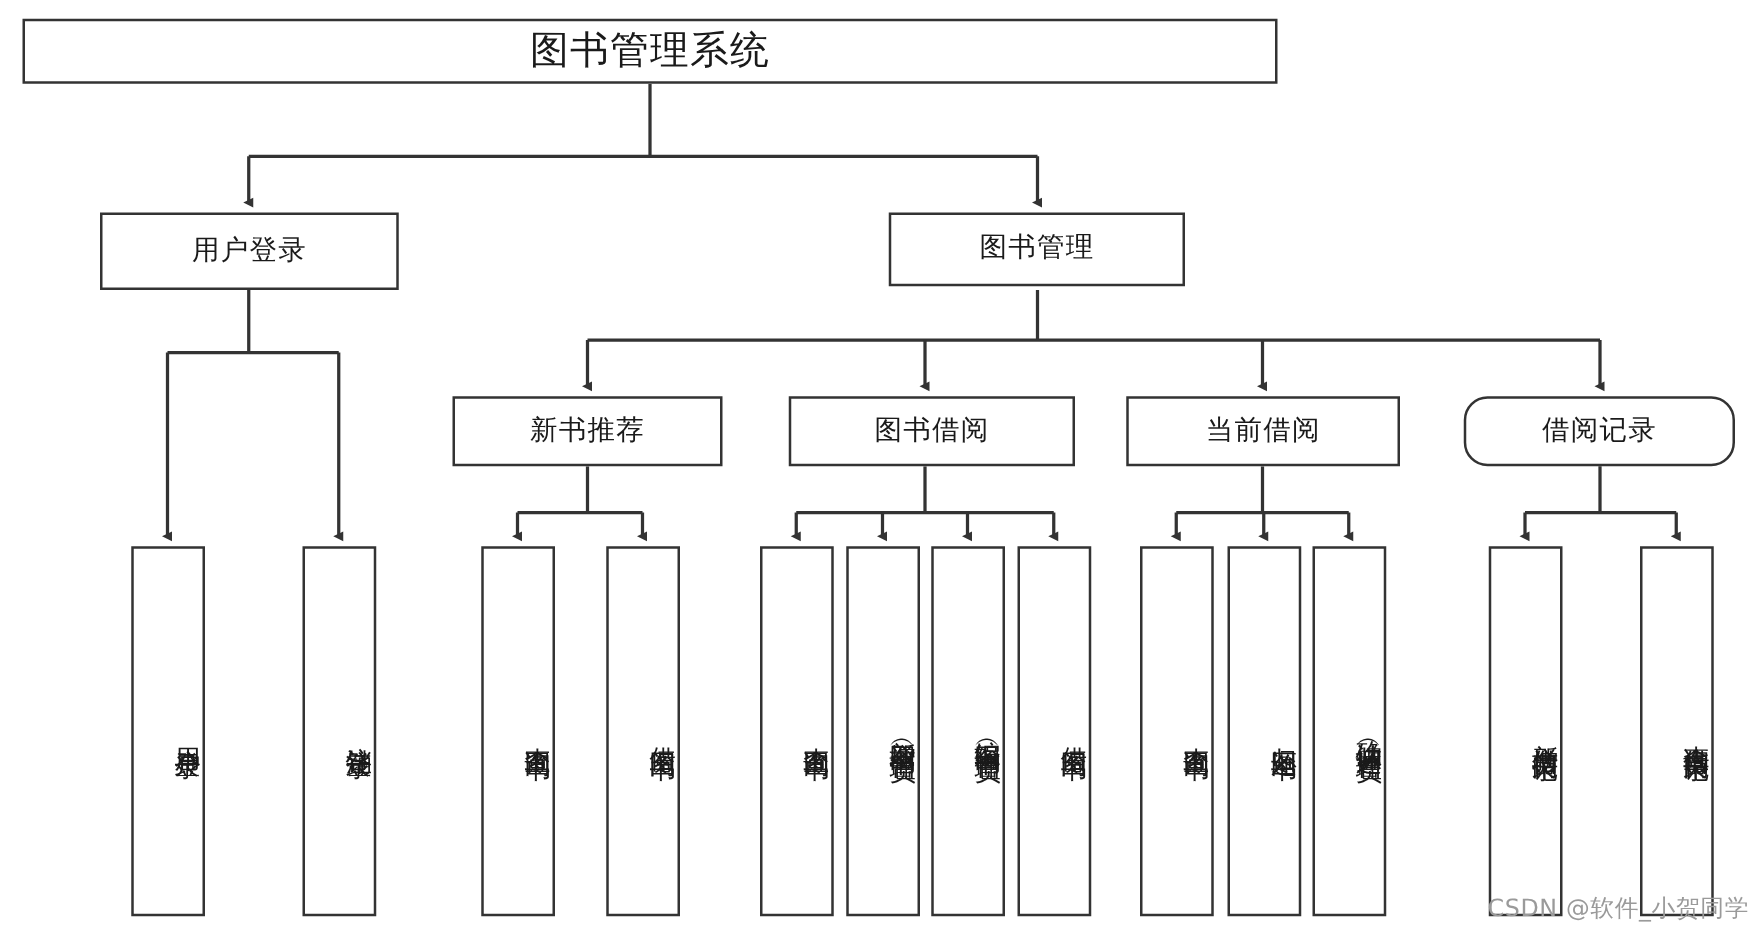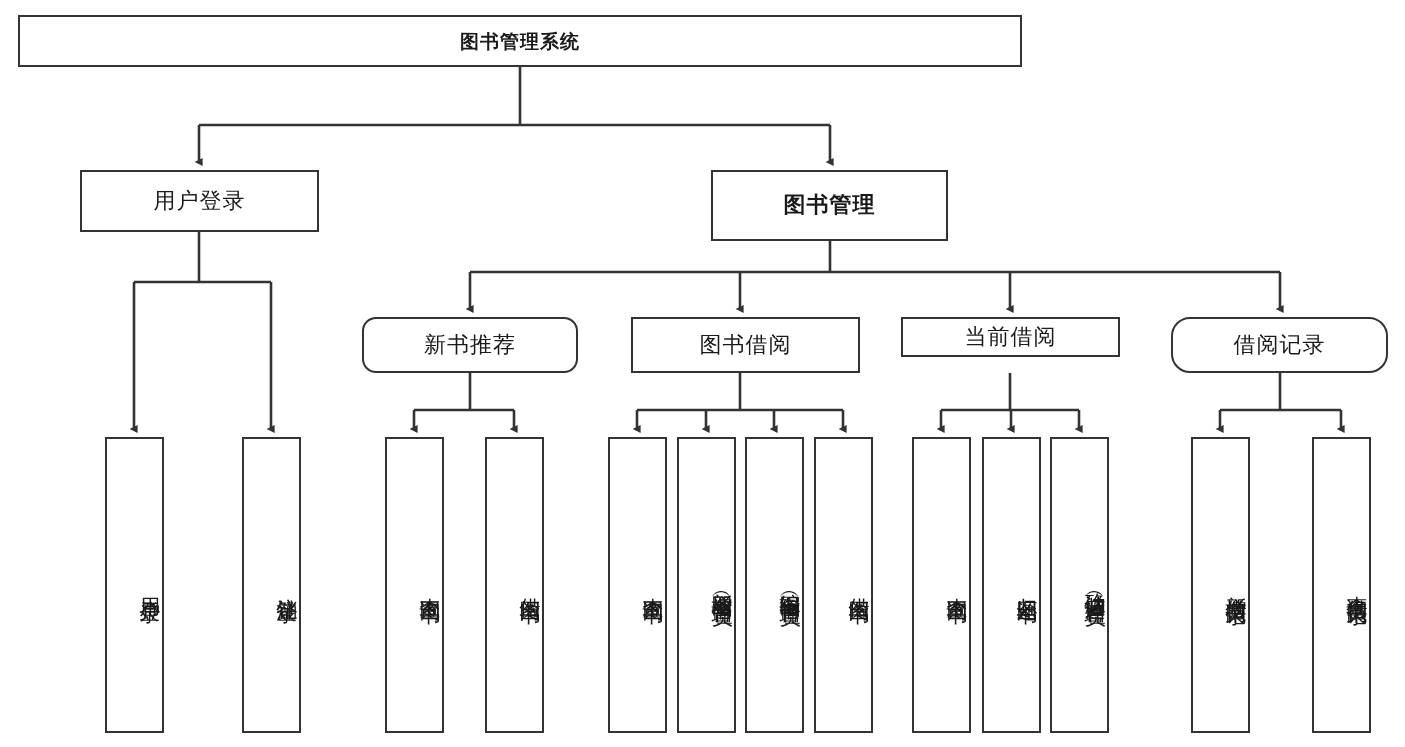--- a/index.html
+++ b/index.html
@@ -30,22 +30,21 @@
     align-items:center;
     justify-content:center;
     color:#1a1a1a;
   }
   .node.horiz{
     font-size:22px;
     letter-spacing:1px;
     line-height:1.2;
   }
   .node.root{
-    font-size:19px;
-    font-weight:bold;
+    font-size:31px;
   }
   .node.vert{
     writing-mode:vertical-rl;
     text-orientation:upright;
     font-size:21px;
     line-height:1.18;
     letter-spacing:2px;
     padding:8px 0;
     align-items:flex-start;
     justify-content:center;
@@ -122,33 +121,33 @@
   </svg>
 
   <div class="node horiz root" style="left:18px; top:15px; width:1004px; height:52px;">
     <span>图书管理系统</span>
   </div>
 
   <div class="node horiz" style="left:80px; top:170px; width:239px; height:62px;">
     <span>用户登录</span>
   </div>
 
-  <div class="node horiz" style="left:711px; top:170px; width:237px; height:71px;font-weight:bold;">
+  <div class="node horiz" style="left:711px; top:170px; width:237px; height:59px;">
     <span>图书管理</span>
   </div>
 
-  <div class="node horiz" style="left:362px; top:317px; width:216px; height:56px;border-radius:14px;">
+  <div class="node horiz" style="left:362px; top:317px; width:216px; height:56px;">
     <span>新书推荐</span>
   </div>
 
   <div class="node horiz" style="left:631px; top:317px; width:229px; height:56px;">
     <span>图书借阅</span>
   </div>
 
-  <div class="node horiz" style="left:901px; top:317px; width:219px; height:40px;">
+  <div class="node horiz" style="left:901px; top:317px; width:219px; height:56px;">
     <span>当前借阅</span>
   </div>
 
   <div class="node horiz" style="left:1171px; top:317px; width:217px; height:56px;border-radius:19px;">
     <span>借阅记录</span>
   </div>
 
   <div class="node vert" style="left:105px; top:437px; width:59px; height:296px;">
     <span>用户登录</span>
   </div>
@@ -194,14 +193,17 @@
   </div>
 
   <div class="node vert" style="left:1191px; top:437px; width:59px; height:296px;">
     <span>新增借阅记录</span>
   </div>
 
   <div class="node vert" style="left:1312px; top:437px; width:59px; height:296px;">
     <span>查询借阅记录</span>
   </div>
 
+  <div class="watermark" style="left:1190px; top:714px;">
+    <span>CSDN @软件_小贺同学</span>
+  </div>
 
 </div>
 
 </body></html>

